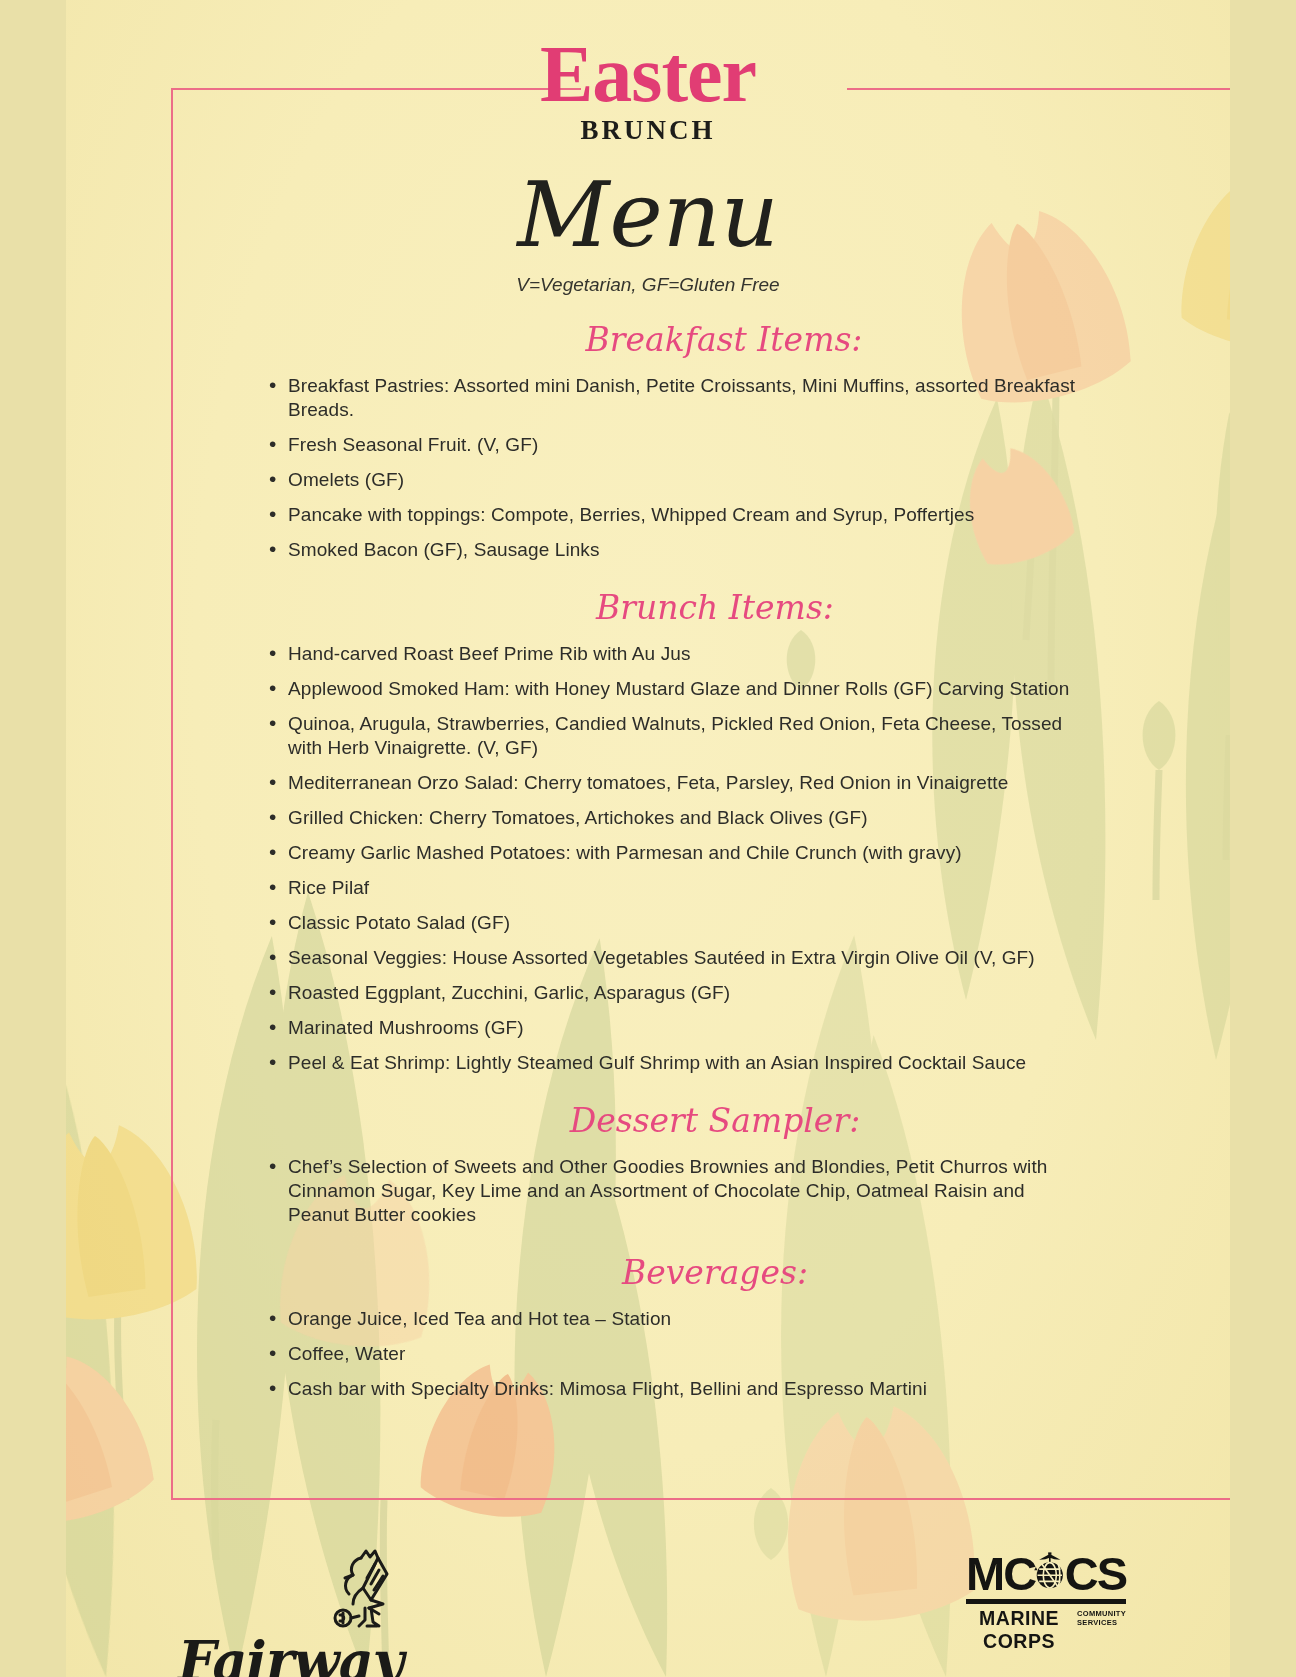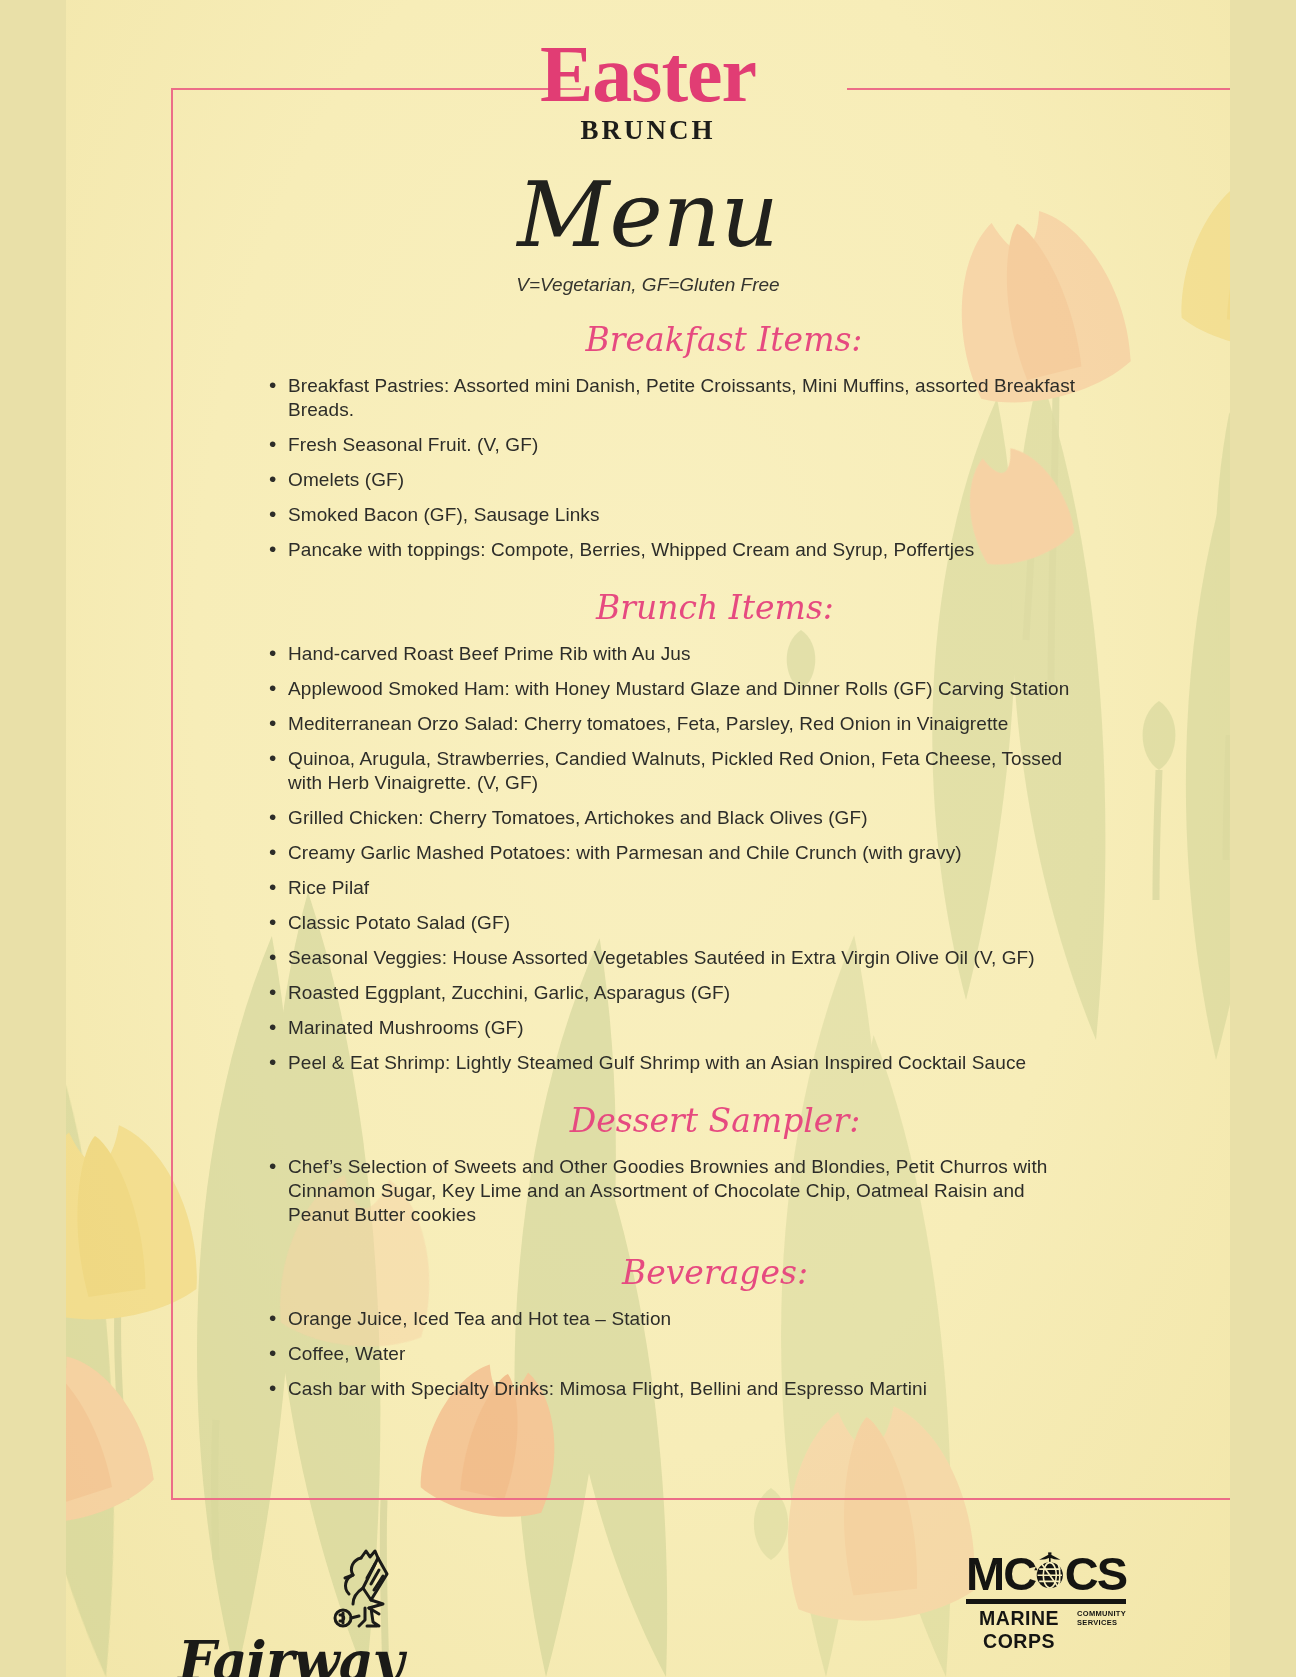--- a/index.html
+++ b/index.html
@@ -177,29 +177,29 @@
 
   <div class="menu-script">Menu</div>
   <div class="legend">V=Vegetarian, GF=Gluten Free</div>
 
   <main class="menu-main">
       <h2 class="section-heading">Breakfast Items:</h2>
       <ul class="menu-list">
         <li><span>Breakfast Pastries: Assorted mini Danish, Petite Croissants, Mini Muffins, assorted Breakfast Breads.</span></li>
         <li><span>Fresh Seasonal Fruit.  (V, GF)</span></li>
         <li><span>Omelets (GF)</span></li>
+        <li><span>Pancake with toppings: Compote, Berries, Whipped Cream and Syrup, Poffertjes</span></li>
         <li><span>Smoked Bacon (GF), Sausage Links</span></li>
-        <li><span>Pancake with toppings: Compote, Berries, Whipped Cream and Syrup, Poffertjes</span></li>
       </ul>
       <h2 class="section-heading">Brunch Items:</h2>
       <ul class="menu-list">
         <li><span>Hand-carved Roast Beef Prime Rib with Au Jus</span></li>
         <li><span>Applewood Smoked Ham: with Honey Mustard Glaze and Dinner Rolls (GF) Carving Station</span></li>
+        <li><span>Quinoa, Arugula, Strawberries, Candied Walnuts, Pickled Red Onion, Feta Cheese, Tossed with Herb Vinaigrette.  (V, GF)</span></li>
         <li><span>Mediterranean Orzo Salad: Cherry tomatoes,  Feta, Parsley, Red Onion in Vinaigrette</span></li>
-        <li><span>Quinoa, Arugula, Strawberries, Candied Walnuts, Pickled Red Onion, Feta Cheese, Tossed with Herb Vinaigrette.  (V, GF)</span></li>
         <li><span>Grilled Chicken: Cherry Tomatoes, Artichokes and Black Olives (GF)</span></li>
         <li><span>Creamy Garlic Mashed Potatoes: with Parmesan and Chile Crunch (with gravy)</span></li>
         <li><span>Rice Pilaf</span></li>
         <li><span>Classic Potato Salad (GF)</span></li>
         <li><span>Seasonal Veggies: House Assorted Vegetables Sautéed in Extra Virgin Olive Oil (V, GF)</span></li>
         <li><span>Roasted Eggplant, Zucchini, Garlic, Asparagus (GF)</span></li>
         <li><span>Marinated Mushrooms (GF)</span></li>
         <li><span>Peel &amp; Eat Shrimp: Lightly Steamed Gulf Shrimp with an Asian Inspired Cocktail Sauce</span></li>
       </ul>
       <h2 class="section-heading">Dessert Sampler:</h2>

